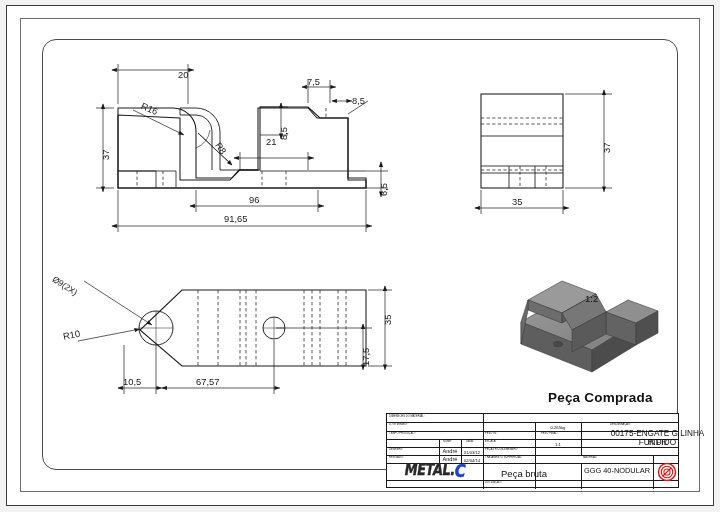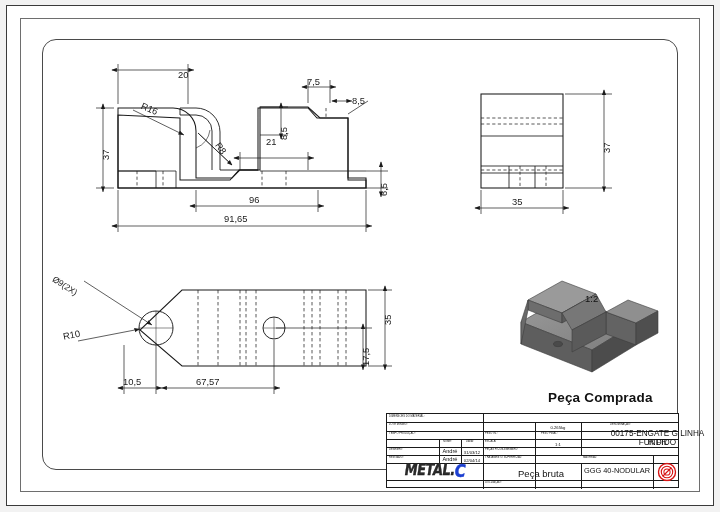--- a/index.html
+++ b/index.html
@@ -455,21 +455,21 @@
       </div>
       <div class="cell" style="left:148px; top:25px; width:46px; height:8px;">
         <span class="val v-tiny">1:1</span>
       </div>
       <div class="cell" style="left:96px; top:33px; width:98px; height:8px;">
         <span class="cap">PEÇAS P/CONJ/MEMBRO:</span>
       </div>
       <div class="cell" style="left:96px; top:41px; width:98px; height:8px;">
         <span class="cap">TRATAMENTO SUPERFICIAL:</span>
       </div>
-      <div class="cell" style="left:105px; top:49px; width:98px; height:17px;">
+      <div class="cell" style="left:88px; top:49px; width:98px; height:17px;">
         <span class="val v-trat">Peça bruta</span>
       </div>
       <div class="cell" style="left:96px; top:66px; width:98px; height:9px;">
         <span class="cap">UTILIZAÇÃO:</span>
       </div>
 
       <div class="cell" style="left:200px; top:8px; width:99px; height:33px;margin-left:21px;">
         <span class="cap">DENOMINAÇÃO:</span>
         <span class="val v-den">00175-ENGATE G LINHA R FR</span>
         <span class="val v-den" style="top:16px;">FUNDIDO</span>

